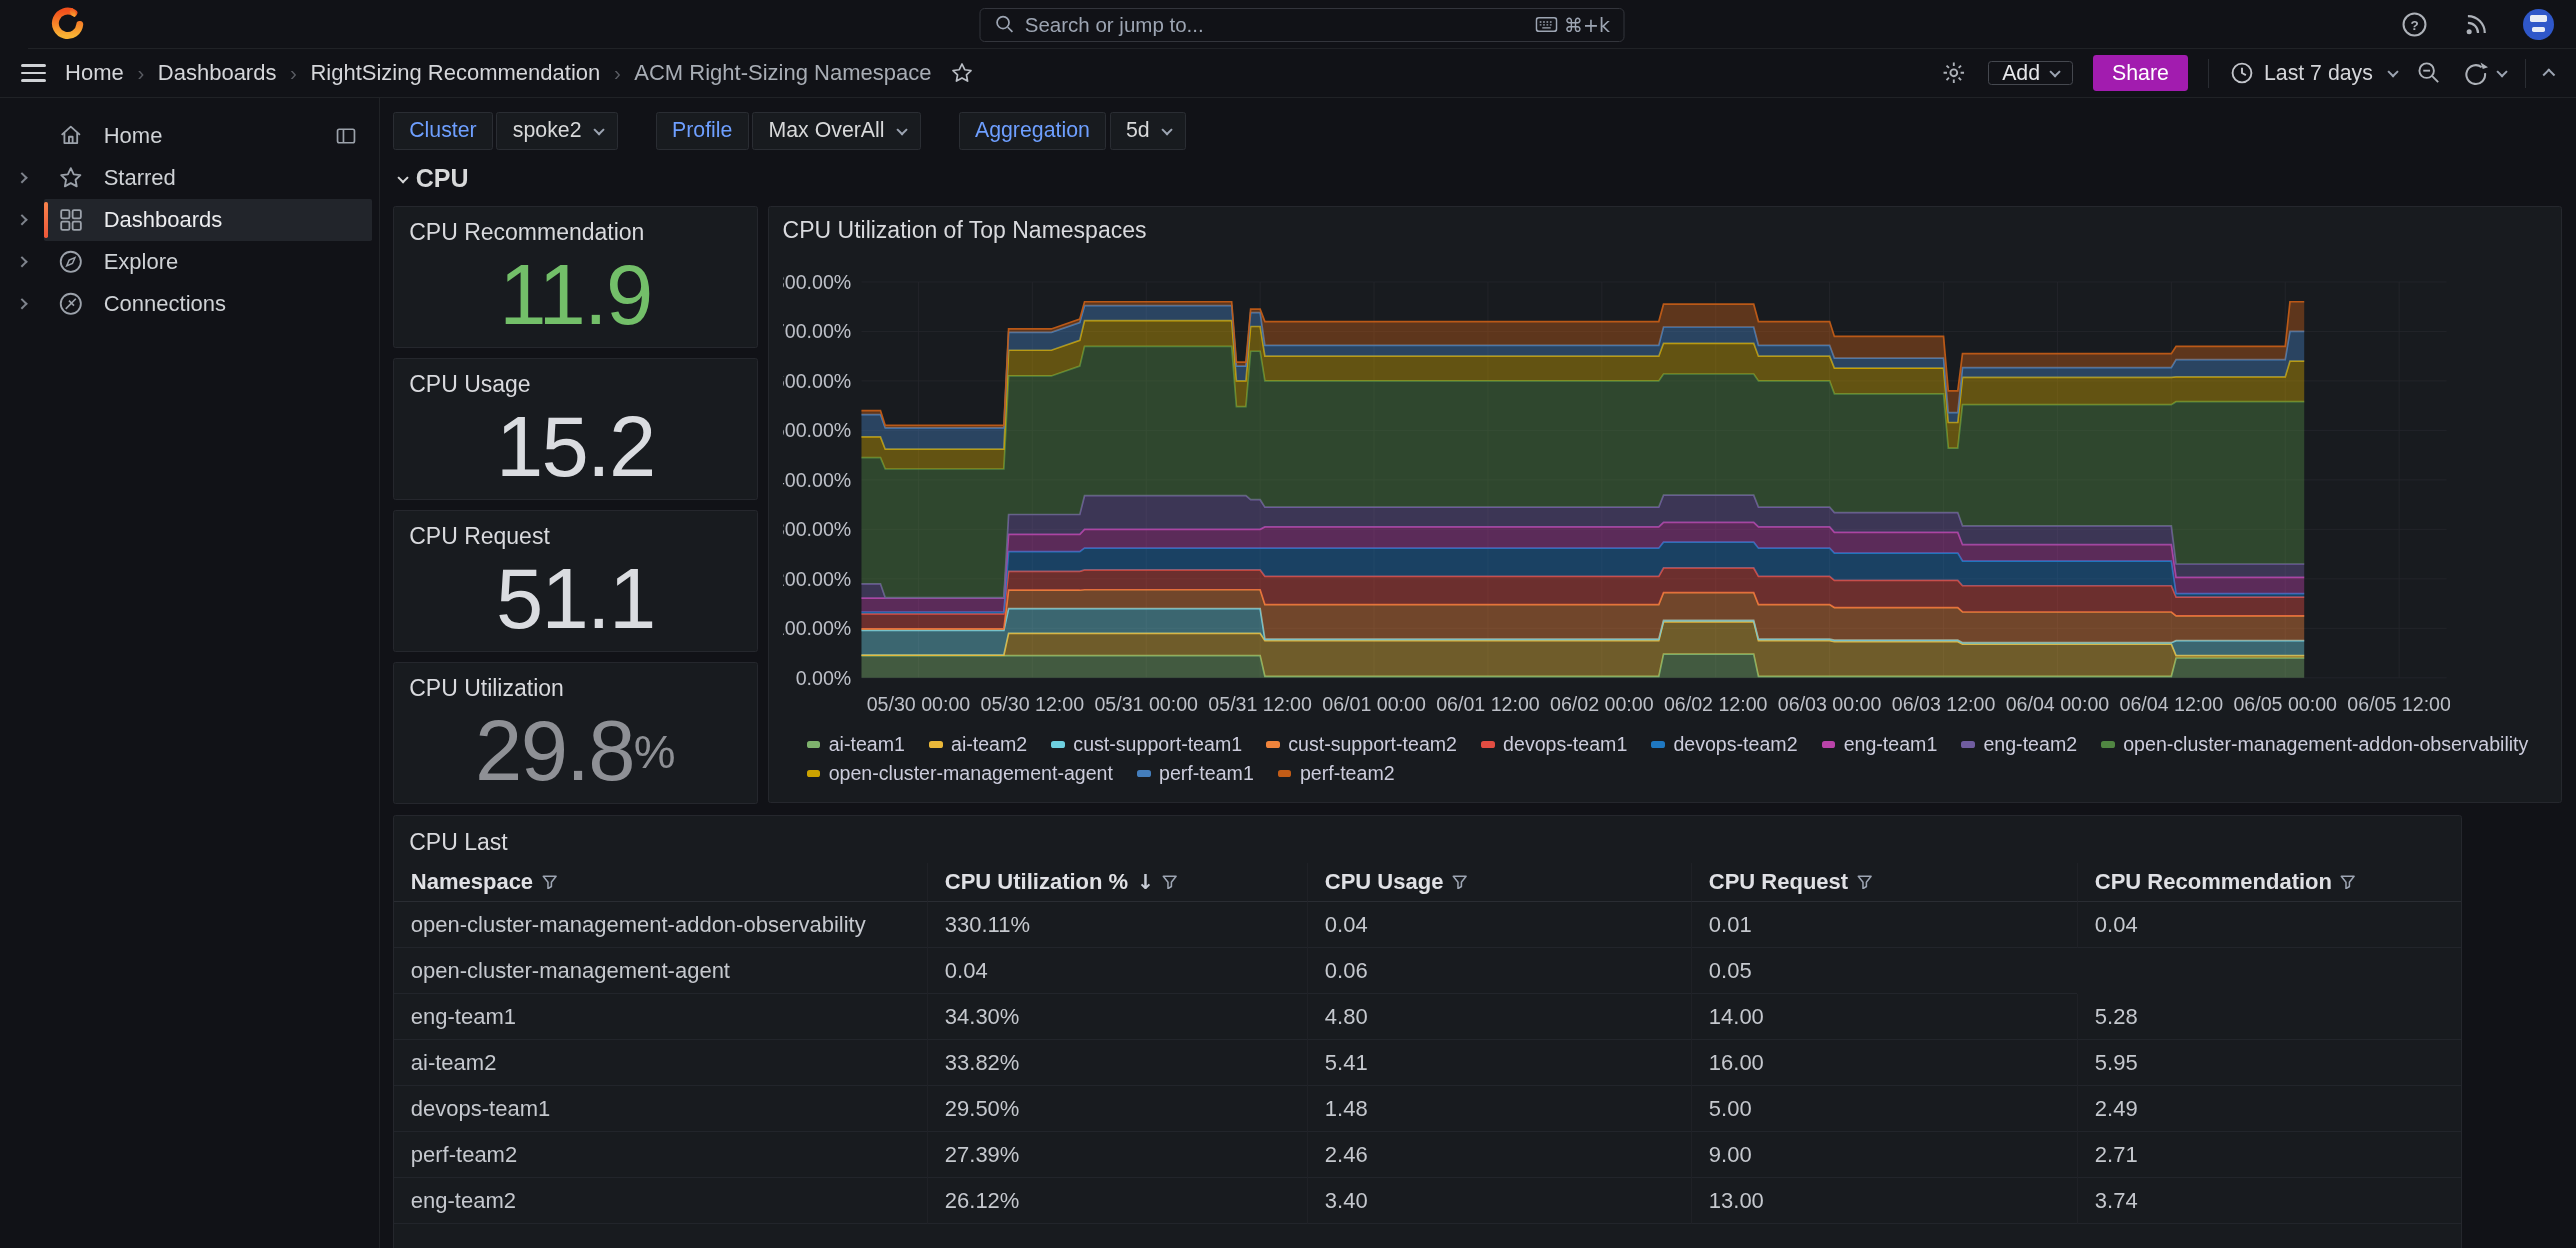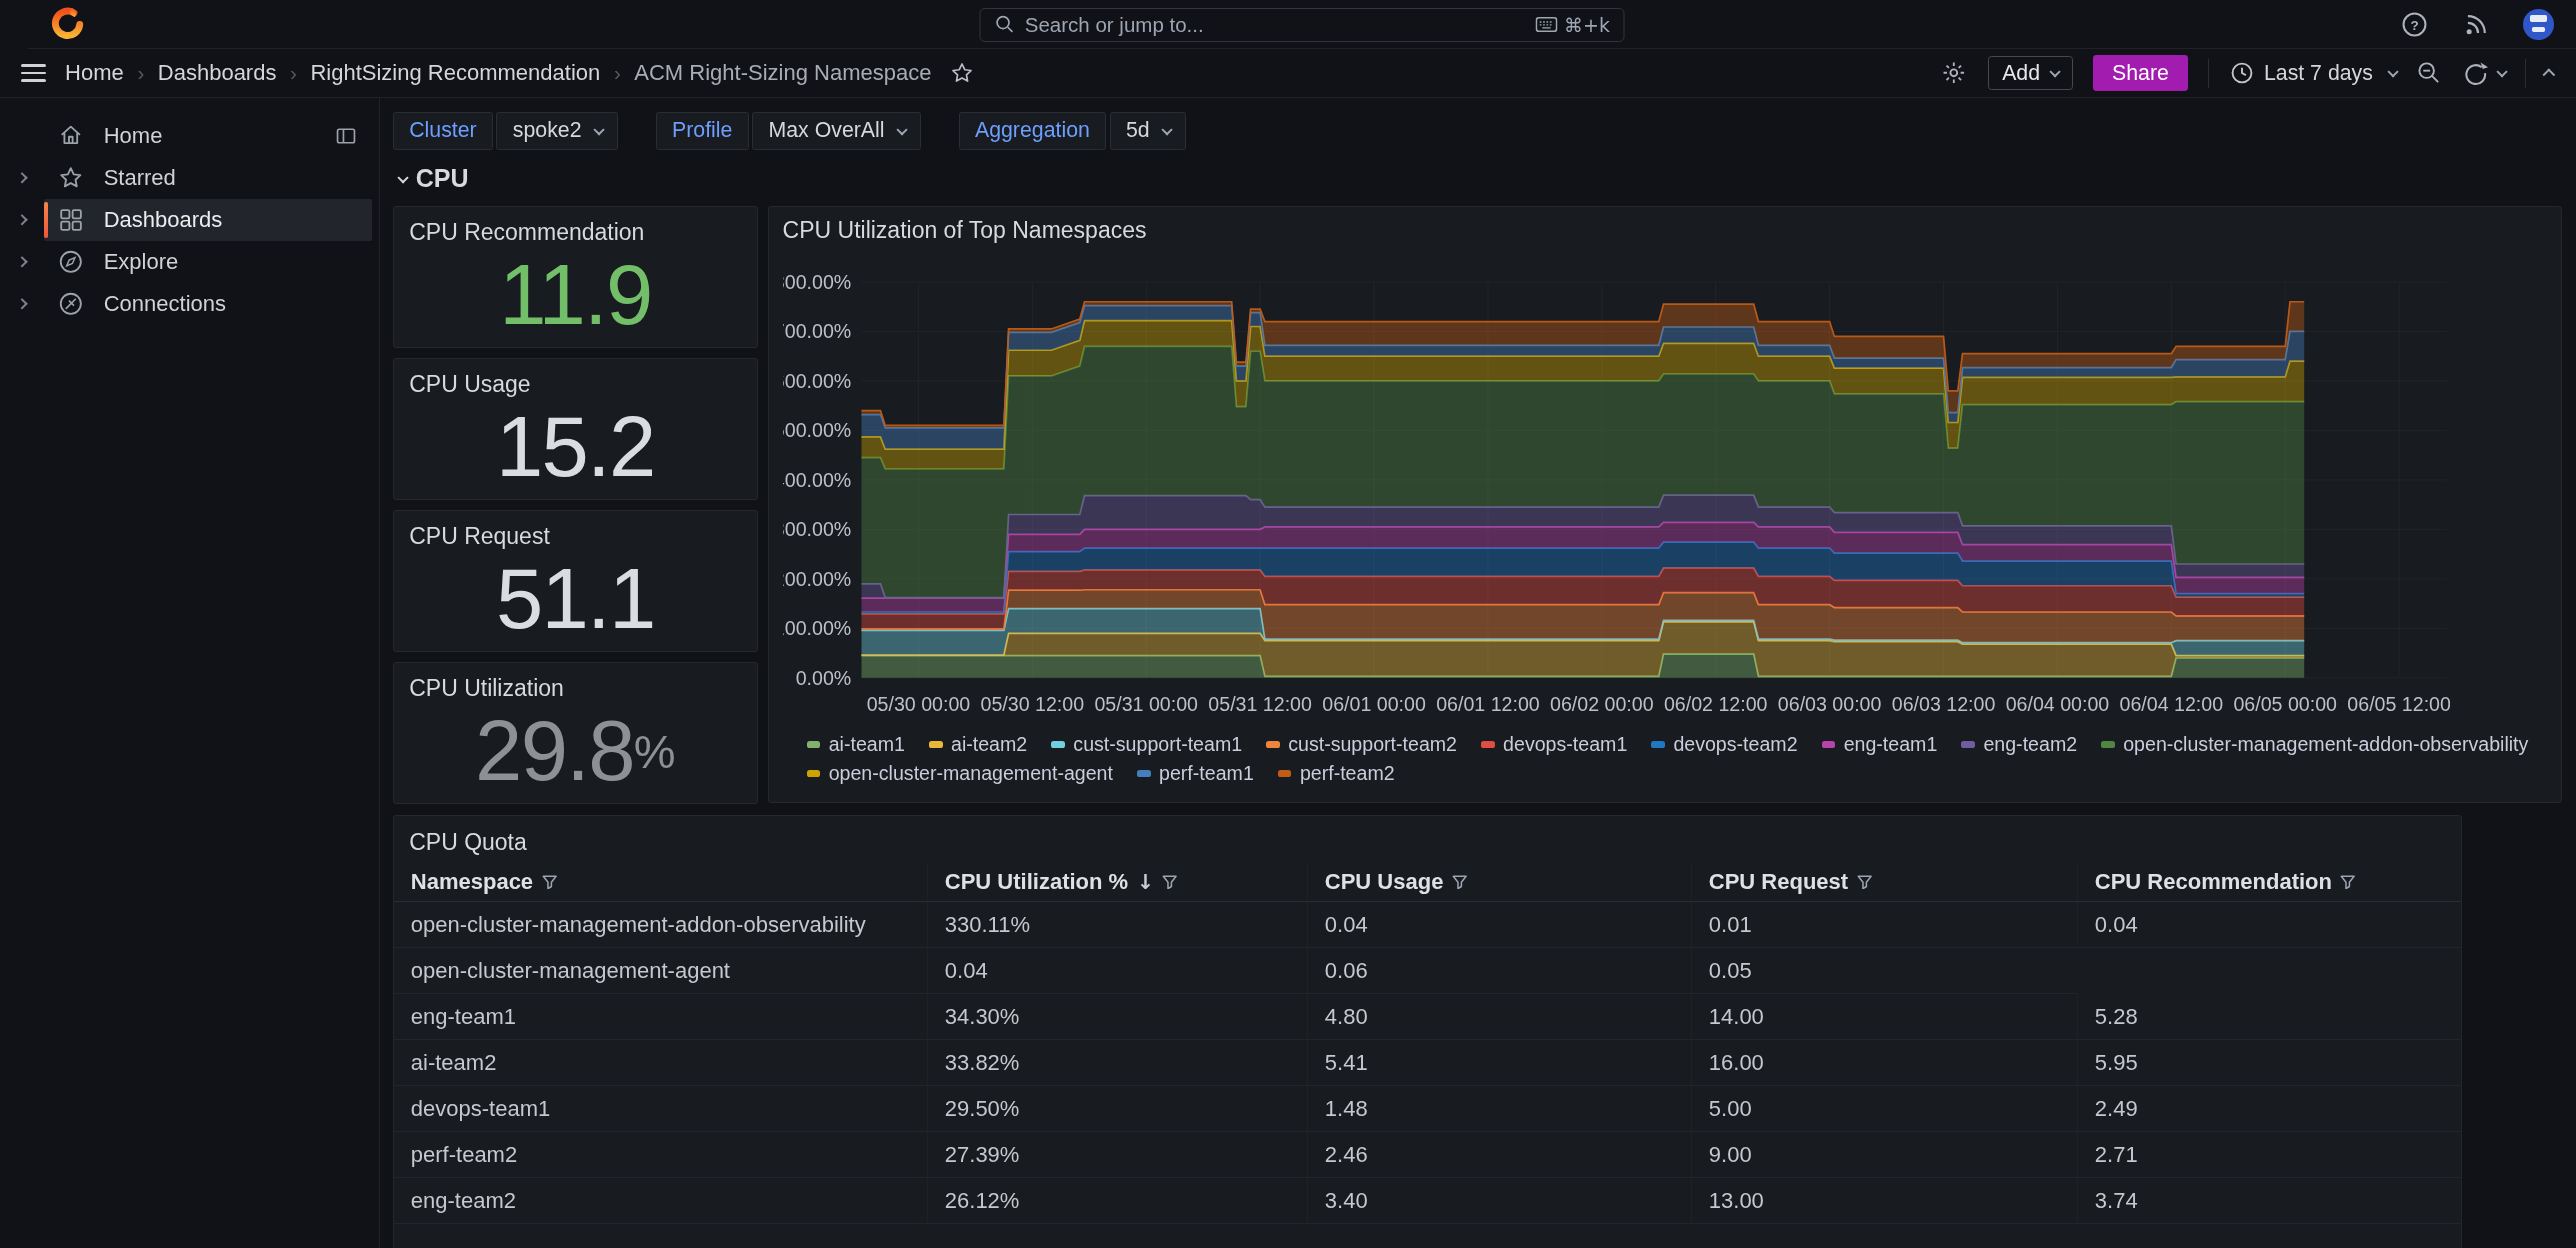--- a/index.html
+++ b/index.html
@@ -25,21 +25,21 @@
   
   .navrow { height:49px; display:flex; align-items:center; padding:0 20.5px;
     border-bottom:0.9px solid #202226; }
   .hamburger { width:25.6px; display:flex; flex-direction:column; gap:5.1px; margin-right:19px; cursor:pointer; }
   .hamburger span { height:2.6px; background:#D0D2D6; border-radius:1.7px; }
   .breadcrumb { display:flex; align-items:center; gap:13.6px; font-size:22px; }
   .crumb { color:#D5D6DA; }
   .crumb-sep { color:#5A5C63; font-size:20.5px; }
   .crumb-last { color:#A8ADB5; }
   .nav-right { margin-left:auto; display:flex; align-items:center; gap:20.5px; }
-  .btn-secondary { height:34px; display:flex; align-items:center; gap:10.2px; padding:0 13.6px;
+  .btn-secondary { height:24px; display:flex; align-items:center; gap:10.2px; padding:0 13.6px;
     border:0.9px solid #45484F; border-radius:3.4px; color:#E6E7EA; font-size:21.3px; background:transparent; }
   .btn-primary { height:36px; display:flex; align-items:center; padding:0 19px;
     border-radius:3.4px; color:#FFFFFF; font-size:21.3px; background:#a21caf; border:none; }
   .v-div { width:0.9px; height:29px; background:#2A2D33; }
   .timepicker { display:flex; align-items:center; gap:10.2px; color:#D5D6DA; font-size:21.3px; }
 
   
   .chev { display:inline-block; width:9.4px; height:9.4px; border-right:2.6px solid #9DA5B3; border-bottom:2.6px solid #9DA5B3; }
   .chev-down { transform:rotate(45deg) translateY(-1.7px); }
   .chev-right { transform:rotate(-45deg); }
@@ -466,21 +466,21 @@
               <span class="legend-item">
                 <span class="legend-swatch" style="background: rgb(193, 92, 23);"></span>
                 <span>perf-team2</span>
               </span>
             </div>
           </div>
       </div>
     </div>
 
     <div class="panel table-panel">
-      <div class="table-title">CPU Quota</div>
+      <div class="table-title">CPU Last</div>
       <div class="tgrid" id="table-head">
           <div class="th">
             <span>Namespace</span>
             <svg class="funnel" width="15.4" height="14.5" viewBox="0 0 18 17">
               <path d="M1.5 1.5 H16.5 L11 8.5 V13.5 L7 16 V8.5 Z" stroke="#9DA5B3" stroke-width="1.8" fill="none" stroke-linejoin="round"></path>
             </svg>
           </div>
           <div class="th">
             <span>CPU Utilization %</span>
             <span class="sort-arrow">↓</span>

